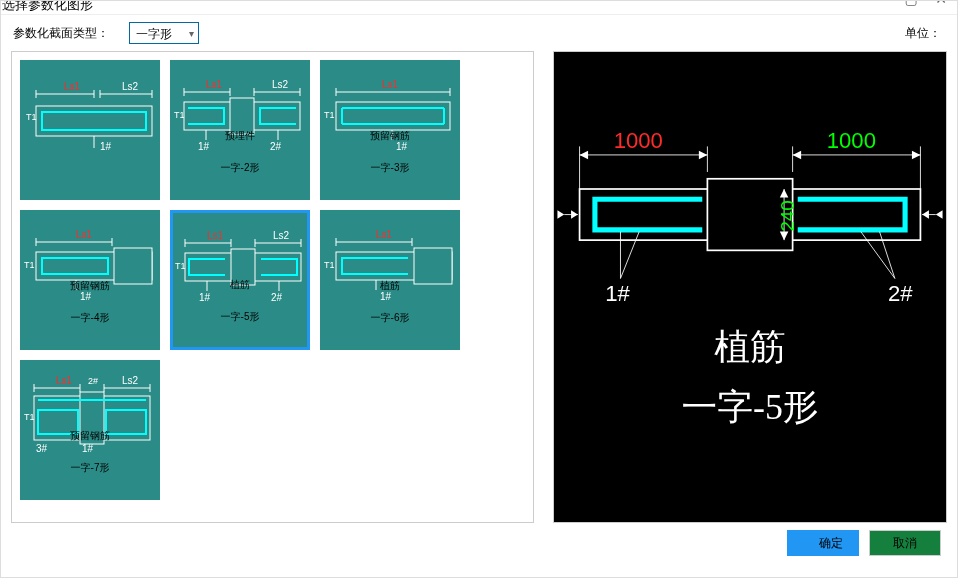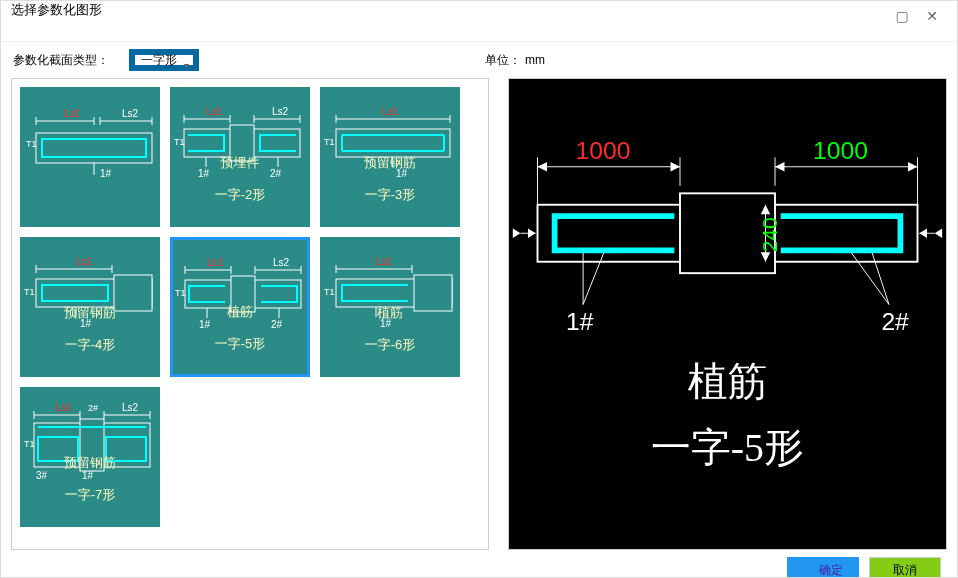--- a/index.html
+++ b/index.html
@@ -5,61 +5,61 @@
   * { box-sizing: border-box; margin: 0; padding: 0; }
   body {
     font-family: "Microsoft YaHei", sans-serif;
     font-size: 12px;
     background: #fff;
     width: 958px; height: 578px;
     overflow: hidden;
     border: 1px solid #ddd;
   }
   .titlebar {
-    height: 41px;
-    display: flex; align-items: flex-start;
-    padding: 0 10px;
+    height: 14px;
+    display: flex; align-items: flex-end;
+    padding: 0 1px;
     border-bottom: 1px solid #eee;
   }
   .titlebar .title { flex: 1; font-size: 13px; }
   .titlebar .winbtn {
     width: 30px; height: 30px;
     display: flex; align-items: center; justify-content: center;
     font-size: 14px; color: #666;
     cursor: pointer;
   }
   .toolbar {
     height: 36px;
     display: flex; align-items: center;
     padding: 0 12px;
   }
   .toolbar label { margin-right: 20px; }
   .select {
-    border: 6px solid #0369a1;
+    border: 1px solid #0369a1;
     height: 22px; width: 70px;
-    display: flex; align-items: center;
+    display: flex; align-items: flex-end;
     padding: 0 6px;
     position: relative;
     background: #fff;
     cursor: pointer;
   }
   .select .chev {
     position: absolute; right: 4px; top: 5px;
     font-size: 10px; color: #666;
   }
   .toolbar .spacer { flex: 1; }
   .unitlabel { margin-right: 4px; }
   .unitval { width: 420px; }
   .mainarea {
     display: flex;
     height: 472px;
     padding: 0 10px;
   }
   .leftpanel {
-    width: 478px;
+    width: 523px;
     border: 1px solid #ccc;
     background: #fff;
     padding: 8px;
     display: flex; flex-wrap: wrap;
     align-content: flex-start;
     gap: 10px;
   }
   .thumb {
     width: 140px; height: 140px;
     background: #2b8b86;
@@ -67,21 +67,21 @@
     display: flex; flex-direction: column;
     align-items: center; justify-content: center;
     cursor: pointer;
     position: relative;
   }
   .thumb.selected { border: 3px solid #2196F3; }
   .thumb .caption {
     position: absolute; bottom: 6px;
     width: 100%;
     text-align: center;
-    color: #fef9c3; font-size: 13px;
+    color: #000000; font-size: 10px;
     line-height: 16px;
     white-space: pre-line;
   }
   .thumb svg {
     position: absolute; top: 0; left: 0;
   }
   .rightpanel {
     flex: 1;
     margin-left: 19px;
     border: 1px solid #ccc;
@@ -91,47 +91,46 @@
   .rightpanel svg { width: 100%; height: 100%; }
   .footer {
     height: 40px;
     display: flex; align-items: center; justify-content: flex-end;
     padding: 0 16px;
     gap: 10px;
   }
   .btn {
     width: 72px; height: 26px;
     border: 1px solid #ccc;
-    background: #84cc16;
+    background: #15803d;
     display: flex; align-items: center; justify-content: center;
     cursor: pointer;
     font-size: 12px;
   }
   .btn.primary {
-    background: #2196F3; border-color: #2196F3; color: #4c1d95; padding-left: 16px;
+    background: #2196F3; border-color: #2196F3; color: #000000; padding-left: 16px;
   }
 </style>
 </head>
 <body>
 
 <div class="titlebar">
   <div class="title">选择参数化图形</div>
   <div class="winbtn">▢</div>
   <div class="winbtn">✕</div>
 </div>
 
 <div class="toolbar">
   <label>参数化截面类型：</label>
   <div class="select">
     <span>一字形</span>
     <span class="chev">▾</span>
   </div>
   <div class="spacer"></div>
   <span class="unitlabel">单位：</span>
-  <span class="unitval">mm</span>
 </div>
 
 <div class="mainarea">
   <div class="leftpanel">
 
     <div class="thumb">
       <svg width="140" height="140">
         <text x="42" y="28" fill="#ff2b2b" font-size="10">Ls1</text>
         <line x1="14" y1="32" x2="72" y2="32" stroke="#fff" stroke-width="1"></line>
         <line x1="14" y1="28" x2="14" y2="36" stroke="#fff"></line>

